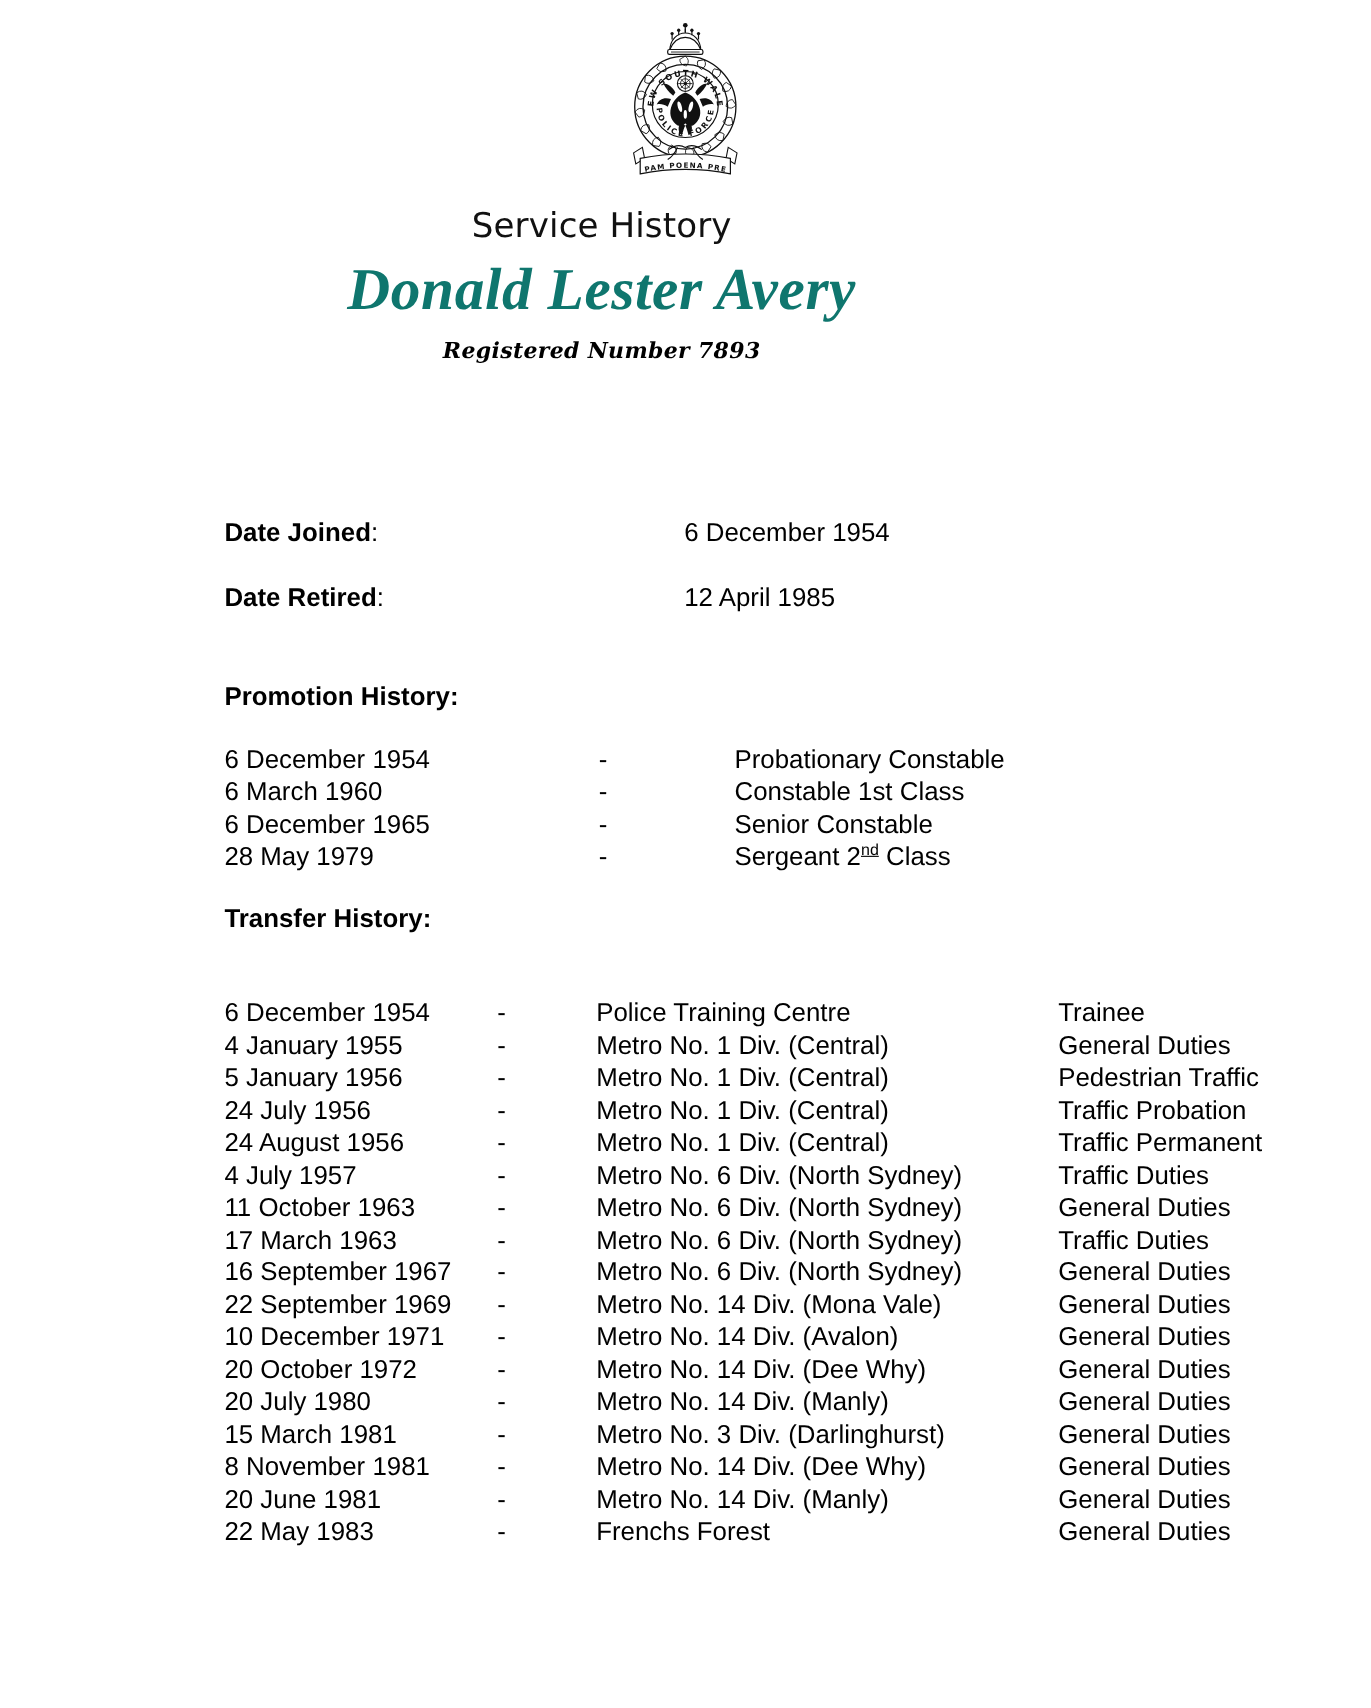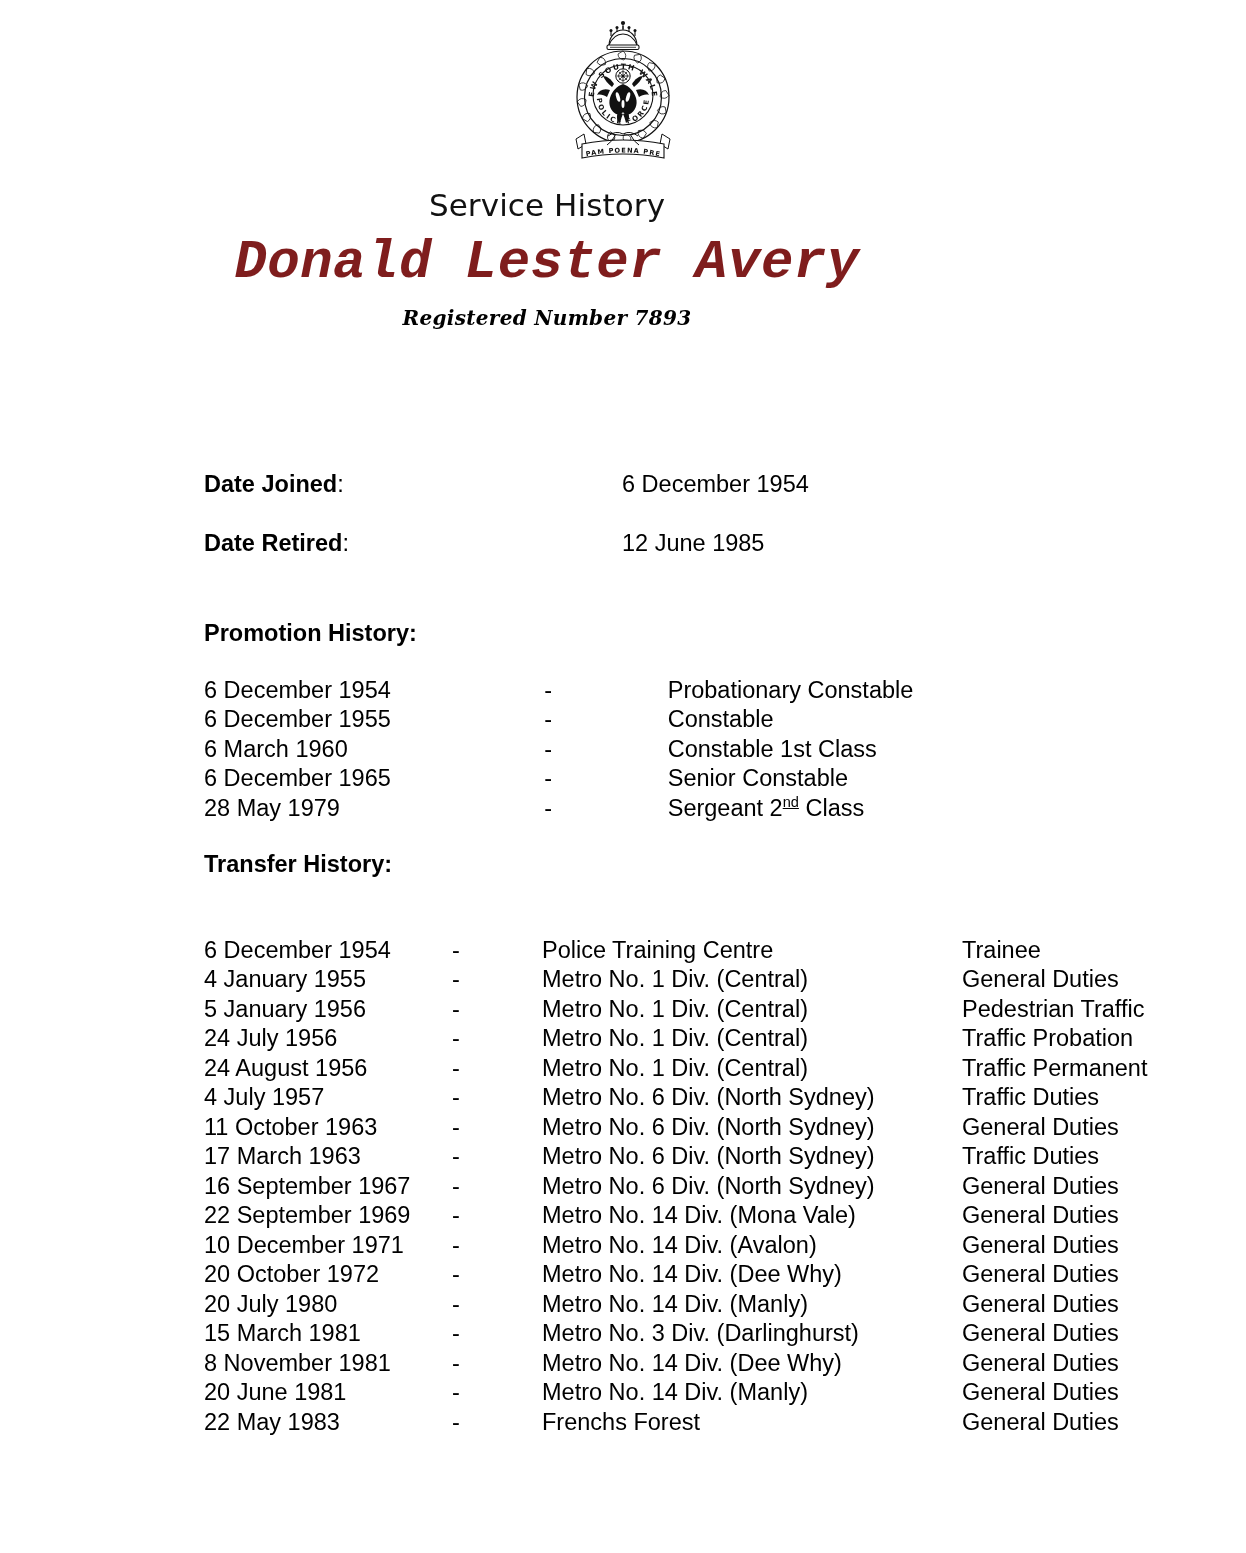--- a/index.html
+++ b/index.html
@@ -48,28 +48,28 @@
   }
   .doc-kicker {
     font-family: "DejaVu Sans", sans-serif;
     font-size: 31px;
     font-weight: 400;
     letter-spacing: 0.1px;
     line-height: 38px;
     color: #111111;
   }
   .doc-name {
-    font-family: Liberation Mono, monospace;
+    font-family: Liberation Serif, serif;
     font-style: italic;
     font-weight: 700;
     font-size: 54px;
     line-height: 70px;
     letter-spacing: 0.5px;
     margin-top: 4px;
-    color: #7f1d1d;
+    color: #0f766e;
   }
   .doc-regno {
     font-family: "DejaVu Serif", "Liberation Serif", serif;
     font-style: italic;
     font-weight: 700;
     font-size: 20px;
     line-height: 36px;
     letter-spacing: 0.3px;
     margin-top: 2px;
     color: #000000;
@@ -290,45 +290,40 @@
 
   <div class="body">
 
     <div class="field-row">
       <div class="field-label"><span>Date Joined</span><span class="colon">:</span></div>
       <div class="field-value">6 December 1954</div>
     </div>
 
     <div class="field-row">
       <div class="field-label"><span>Date Retired</span><span class="colon">:</span></div>
-      <div class="field-value">12 June 1985</div>
+      <div class="field-value">12 April 1985</div>
     </div>
 
     <div class="gap-promotions"></div>
 
     <div class="section-head">Promotion History:</div>
 
     <div class="gap-after-promotions"></div>
 
     <table class="record-table">
       <colgroup>
         <col class="col-date">
           <col class="col-dash">
           <col class="col-main">
       </colgroup>
       <tbody>
         <tr>
           <td>6 December 1954</td>
           <td>-</td>
           <td><span>Probationary Constable</span><sup></sup><span></span></td>
-        </tr>
-        <tr>
-          <td>6 December 1955</td>
-          <td>-</td>
-          <td><span>Constable</span><sup></sup><span></span></td>
         </tr>
         <tr>
           <td>6 March 1960</td>
           <td>-</td>
           <td><span>Constable 1st Class</span><sup></sup><span></span></td>
         </tr>
         <tr>
           <td>6 December 1965</td>
           <td>-</td>
           <td><span>Senior Constable</span><sup></sup><span></span></td>

